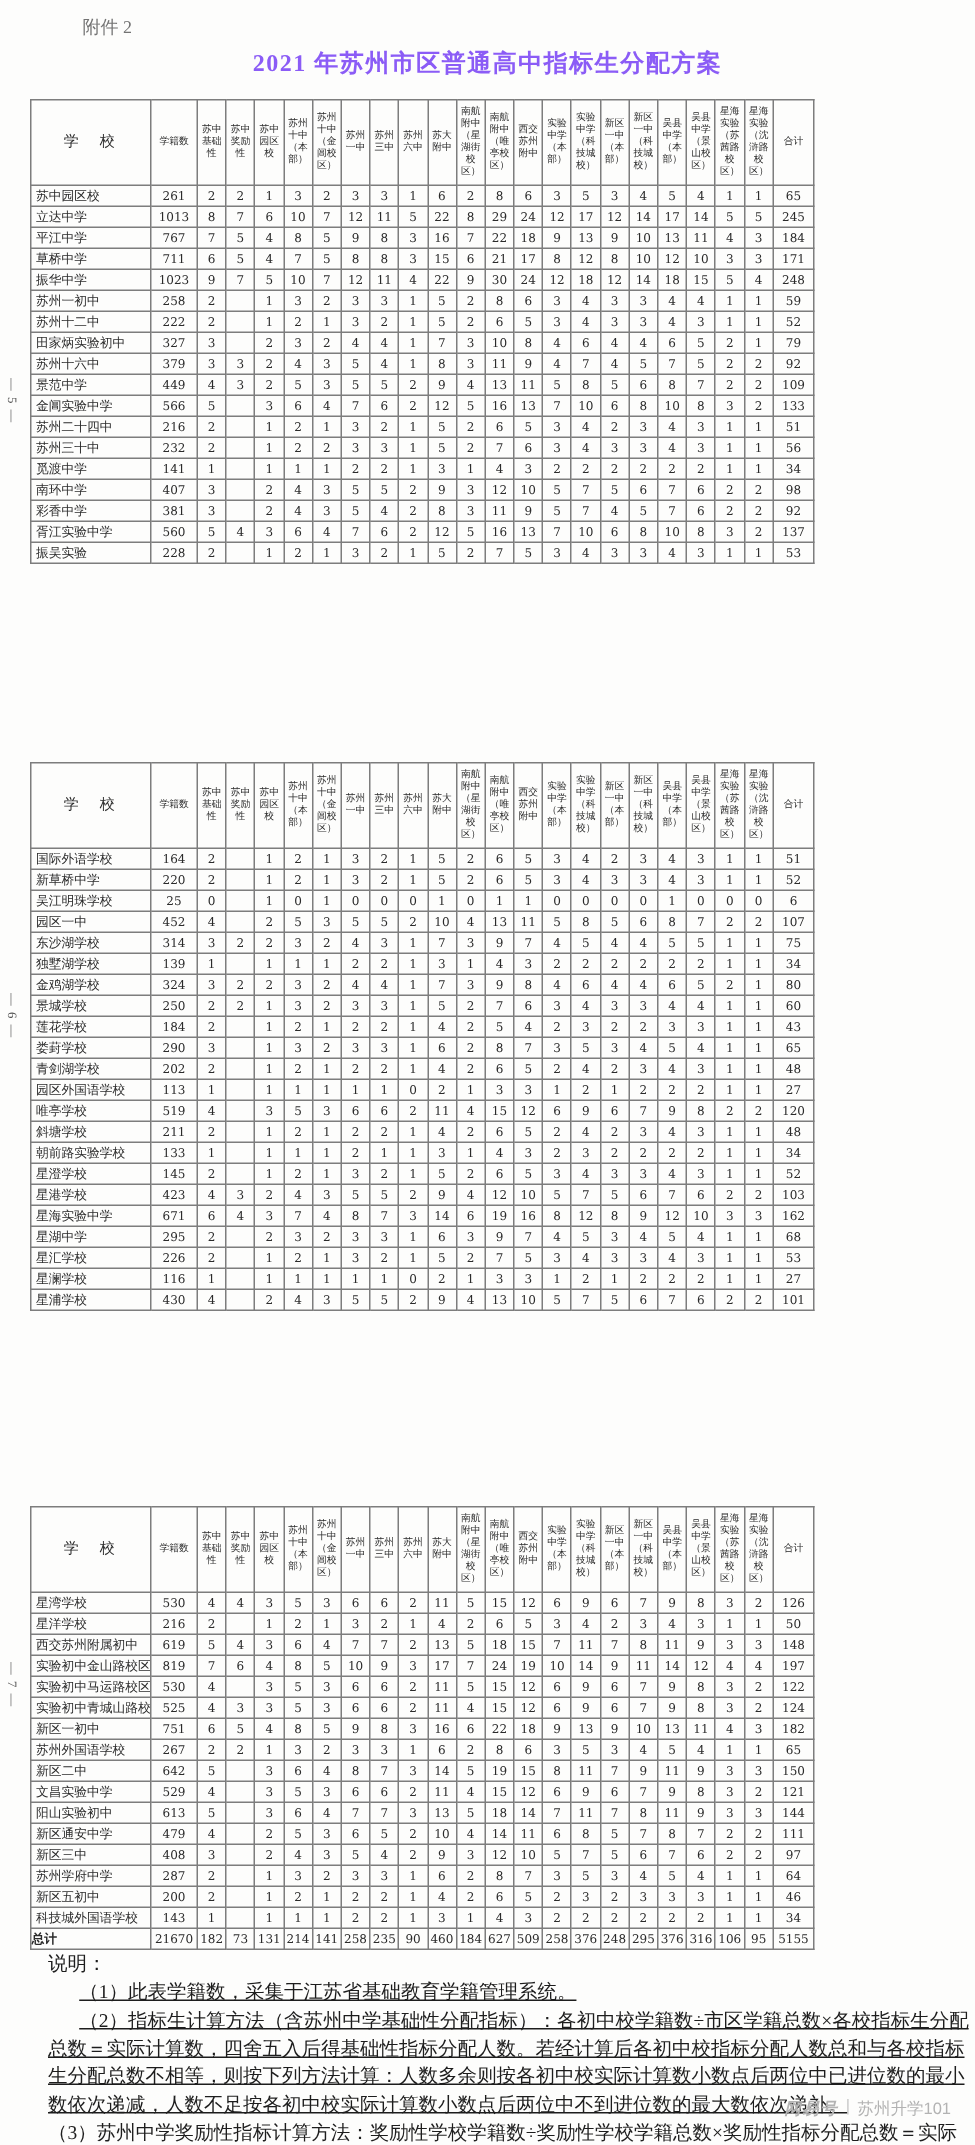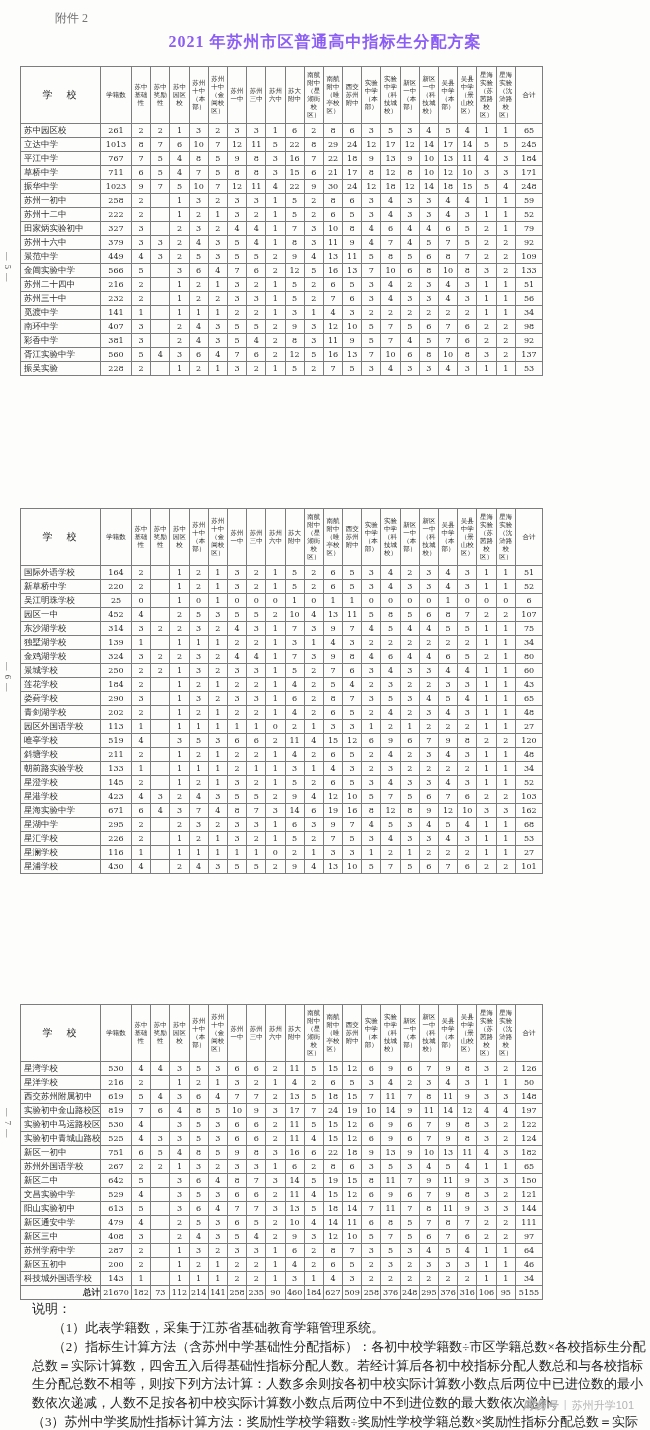--- a/index.html
+++ b/index.html
@@ -11,26 +11,26 @@
   .tbl-wrap{position:absolute;left:20px;width:618px;}
   table{border-collapse:collapse;table-layout:fixed;width:523px;}
   th,td{border:1px solid #7d7d7d;text-align:center;padding:0;overflow:hidden;}
   thead th{font-size:6.5px;font-weight:normal;line-height:1.25;word-break:break-all;
            padding:2px 0;height:52px;vertical-align:middle;color:#2b2b2b;}
   thead th.school-col{font-size:10px;letter-spacing:2px;}
   col.c-school{width:80px;} col.c-enroll{width:31px;} col.c-total{width:27px;}
   tbody td{height:13px;font-size:8px;color:#2b2b2b;font-family:"DejaVu Serif",serif;}
   tbody td.school-cell{text-align:left;padding-left:3px;font-size:8.5px;white-space:nowrap;
                        font-family:"Liberation Serif","DejaVu Serif",serif;}
-  tbody tr.total-row td.school-cell{text-align:right;padding-left:0;font-weight:bold;}
+  tbody tr.total-row td.school-cell{text-align:left;padding-left:0;font-weight:bold;}
   .t1{top:66px;} .t2{top:508px;} .t3{top:1004px;}
   .notes{position:absolute;left:32px;top:1300px;width:616px;font-size:13px;
          line-height:1.45;color:#1d1d1d;}
   .notes p{margin:0;}
-  .notes p.indent{text-indent:1.6em;}
+  .notes p.indent{text-indent:1.6em;text-decoration:underline;}
   .page-no{position:absolute;left:3px;writing-mode:vertical-rl;font-size:8.5px;
            color:#555;letter-spacing:1px;}
   .pn1{top:252px;} .pn2{top:662px;} .pn3{top:1108px;}
   .watermark{position:absolute;right:16px;top:1398px;font-size:11px;color:#b3b3b3;
              font-family:"Liberation Sans",sans-serif;display:flex;align-items:flex-start;gap:5px;}
   .wm-brand{font-weight:bold;font-style:italic;letter-spacing:1px;}
   .wm-div{color:#c7c7c7;}
 </style>
 </head>
 <body>
@@ -1613,21 +1613,21 @@
             <td>2</td>
             <td>1</td>
             <td>1</td>
             <td>34</td>
           </tr>
           <tr class="total-row">
             <td class="school-cell">总计</td>
             <td>21670</td>
             <td>182</td>
             <td>73</td>
-            <td>112</td>
+            <td>131</td>
             <td>214</td>
             <td>141</td>
             <td>258</td>
             <td>235</td>
             <td>90</td>
             <td>460</td>
             <td>184</td>
             <td>627</td>
             <td>509</td>
             <td>258</td>

